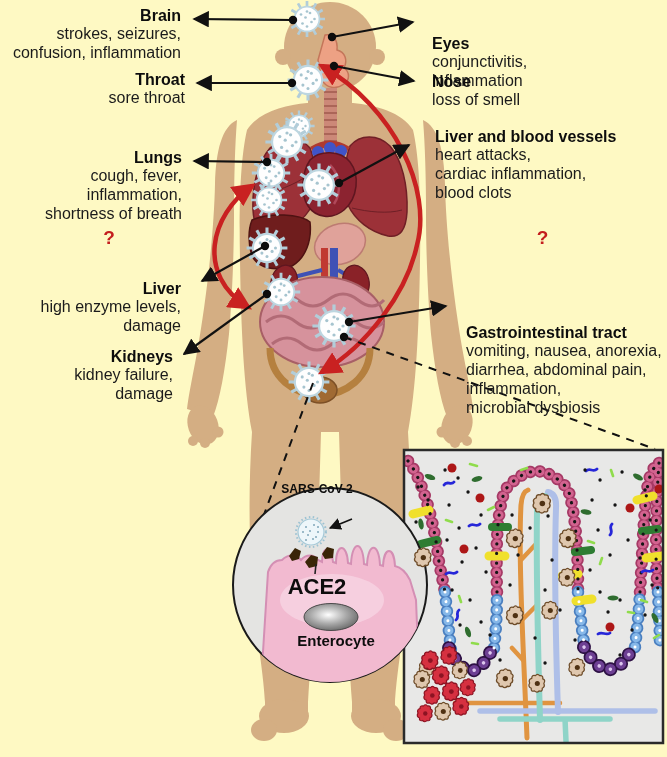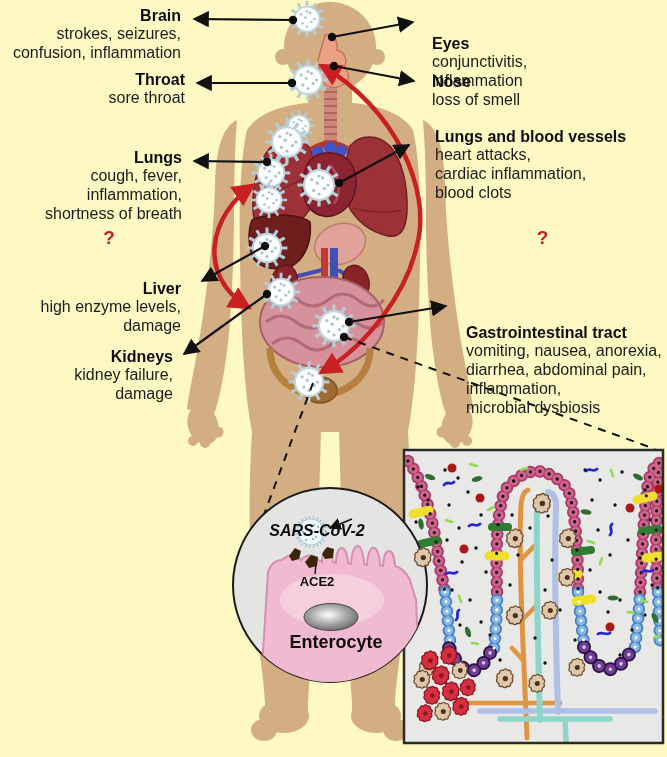--- a/index.html
+++ b/index.html
@@ -358,21 +358,21 @@
 <div class="lbl ar" style="left:432px;top:73px;">
   <div class="t">Nose</div>
   <div class="d">loss of smell</div>
 </div>
 <div class="lbl al" style="right:485px;top:149px;">
   <div class="t">Lungs</div>
   <div class="d">cough, fever, inflammation,
 shortness of breath</div>
 </div>
 <div class="lbl ar" style="left:435px;top:128px;">
-  <div class="t">Lungs and blood vessels</div>
+  <div class="t">Liver and blood vessels</div>
   <div class="d">heart attacks,
 cardiac inflammation,
 blood clots</div>
 </div>
 <div class="lbl al" style="right:486px;top:280px;">
   <div class="t">Liver</div>
   <div class="d">high enzyme levels,
 damage</div>
 </div>
 <div class="lbl al" style="right:494px;top:348px;">
@@ -388,17 +388,17 @@
 microbial dysbiosis</div>
 </div>
 
 <div class="hyp" style="left:8px;top:226px;width:202px;">
   <div class="q">?</div>
 </div>
 <div class="hyp" style="left:426px;top:226px;width:233px;">
   <div class="q">?</div>
 </div>
 
-<div class="ins" style="left:247px;top:522px;width:140px;font-size:16px;font-style:italic;">SARS-CoV-2</div>
-<div class="ins" style="left:277px;top:574px;width:80px;font-size:13px;">ACE2</div>
-<div class="ins" style="left:266px;top:632px;width:140px;font-size:18px;">Enterocyte</div>
+<div class="ins" style="left:247px;top:482px;width:140px;font-size:12px;">SARS-CoV-2</div>
+<div class="ins" style="left:277px;top:574px;width:80px;font-size:22px;">ACE2</div>
+<div class="ins" style="left:266px;top:632px;width:140px;font-size:15px;">Enterocyte</div>
 
 </div>
 
 </body></html>

